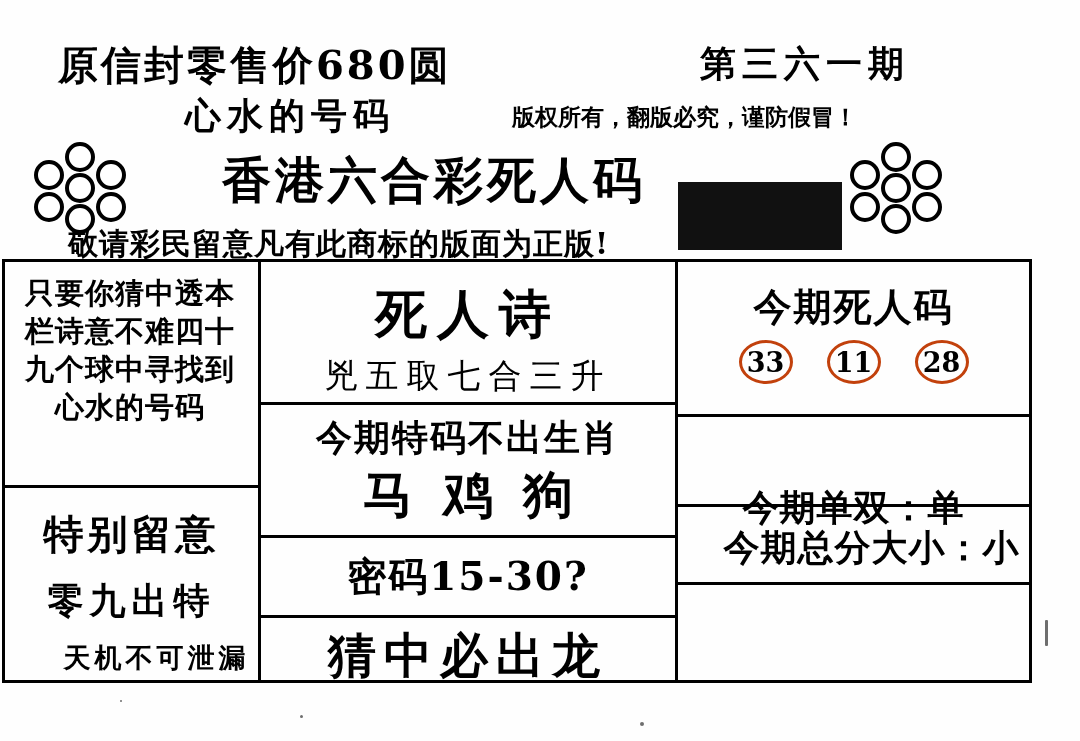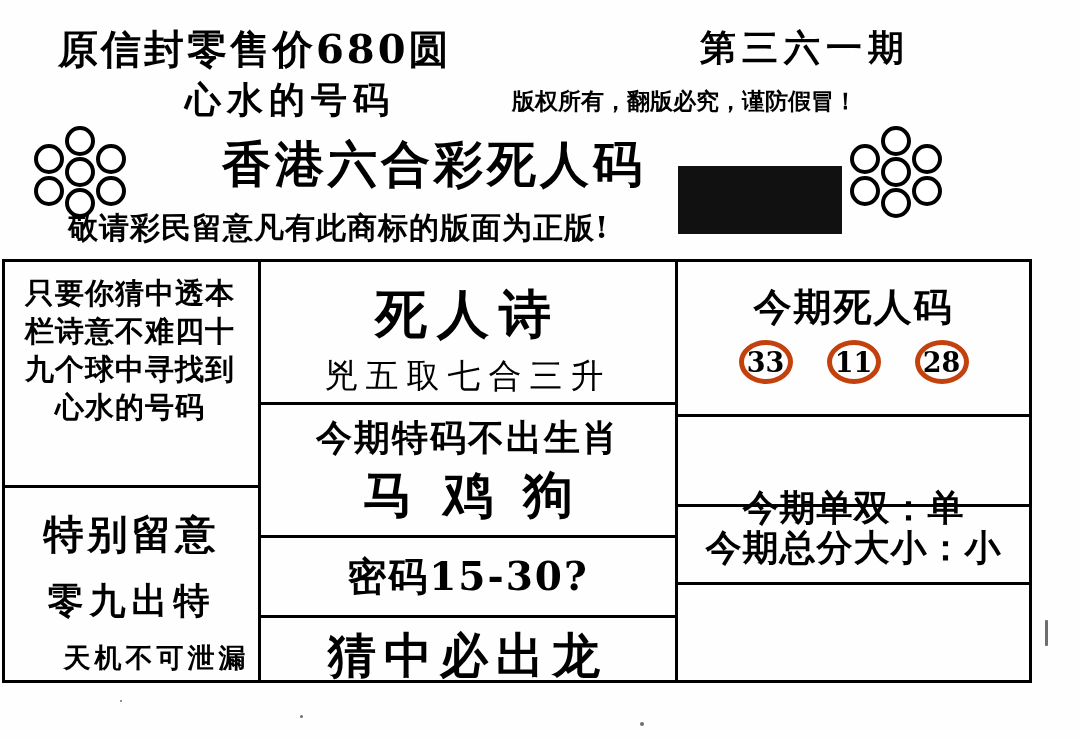--- a/index.html
+++ b/index.html
@@ -20,21 +20,21 @@
     position: absolute;
     left: 0; top: 0;
     width: 1080px;
     height: 741px;
     background: #fefefe;
   }
 
   
   .header {
     position: absolute;
-    left: 0; top: 0;
+    left: 0; top: 16px;
     width: 968px;
     height: 258px;
   }
 
   .price-line {
     position: absolute;
     left: 58px;
     top: 22px;
     font-family: "DejaVu Serif", serif;
     font-weight: bold;
@@ -316,21 +316,21 @@
     position: absolute;
     left: 0; top: 78px;
     width: 100%;
     display: flex;
     justify-content: center;
     gap: 34px;
   }
   .ball {
     width: 54px;
     height: 44px;
-    border: 5px solid #c2410c;
+    border: 3px solid #c2410c;
     border-radius: 50%;
     box-sizing: border-box;
     display: flex;
     align-items: center;
     justify-content: center;
     font-family: "DejaVu Serif", serif;
     font-weight: bold;
     font-size: 27px;
   }
   .right-div-1 {
@@ -358,20 +358,21 @@
   }
   .bigsmall {
     position: absolute;
     left: 0; top: 262px;
     width: 100%;
     text-align: center;
     font-family: "DejaVu Serif", serif;
     font-weight: bold;
     font-size: 36px;
     letter-spacing: 1px;
+    padding-left: 18px;
   }
   .right-div-3 {
     position: absolute;
     left: 0; top: 320px;
     width: 100%;
     border-top: 3px solid #000;
   }
 
   
   .speck {

